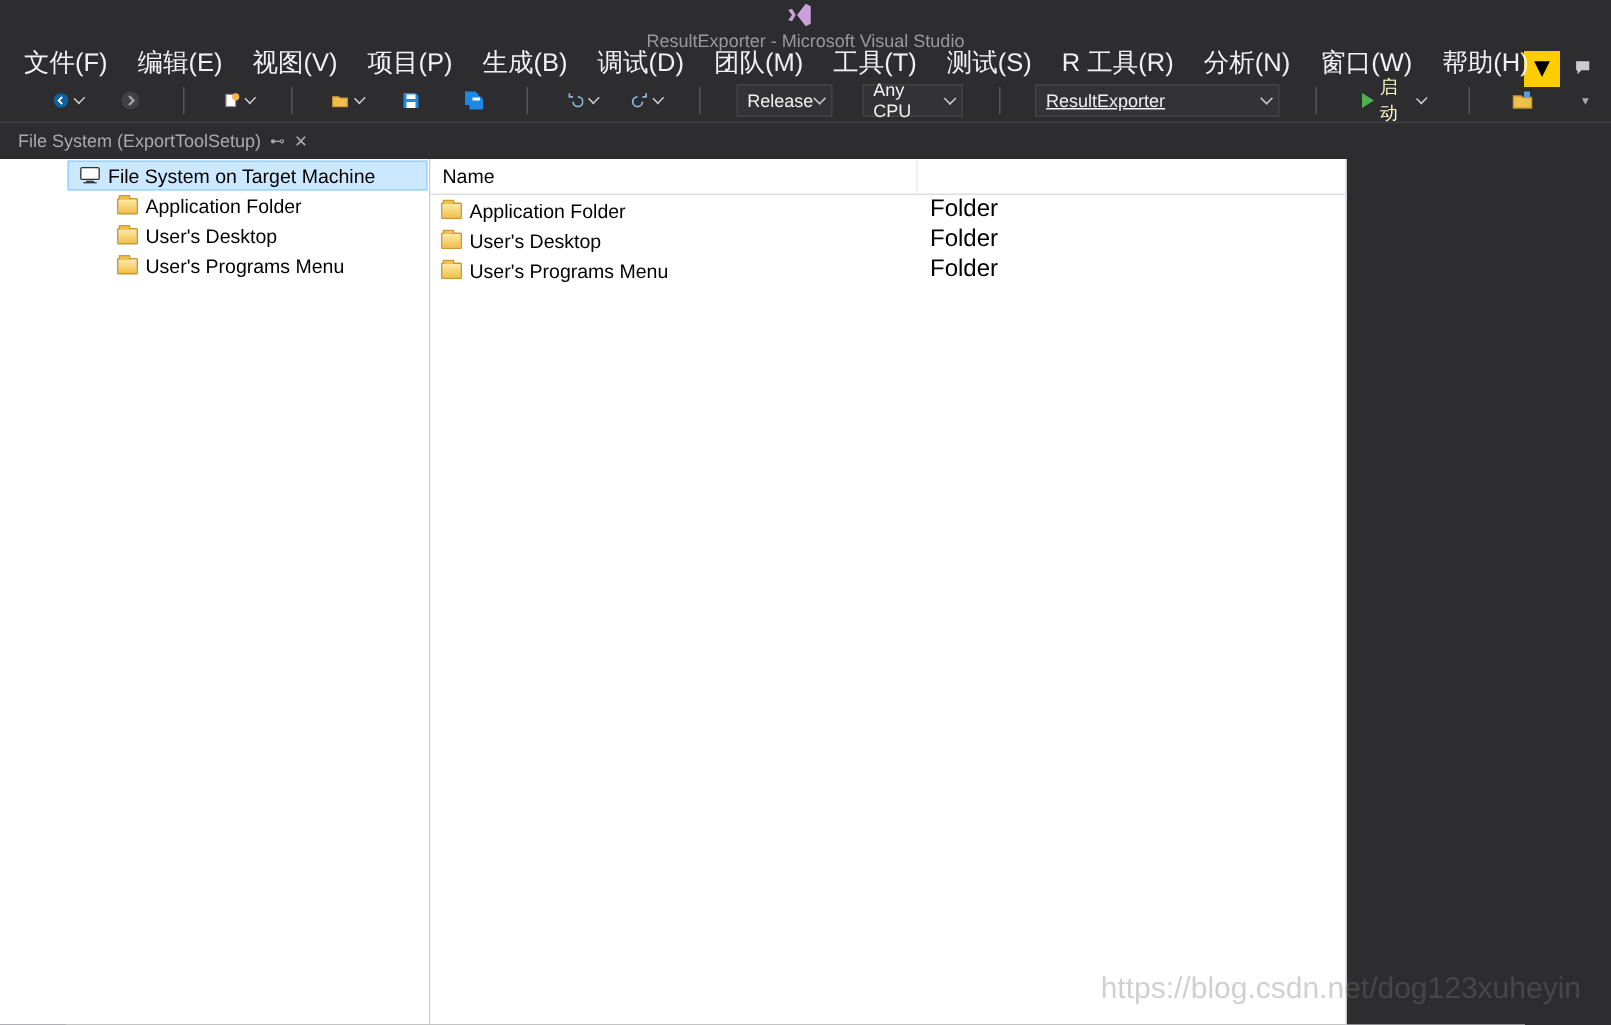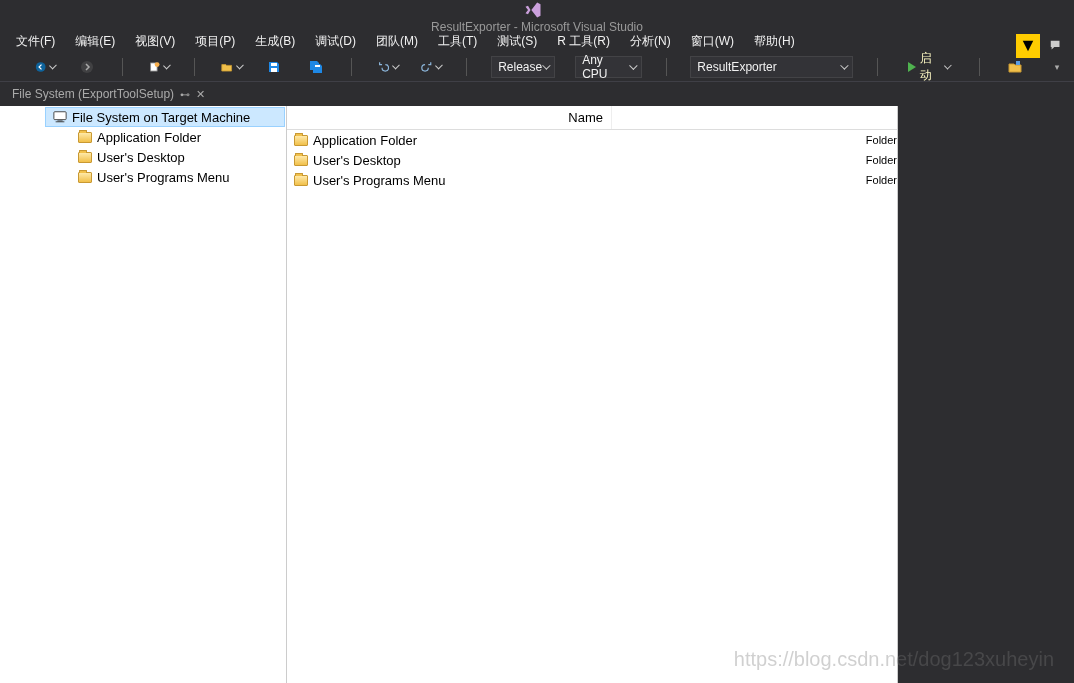--- a/index.html
+++ b/index.html
@@ -8,61 +8,61 @@
     
     .titlebar { height: 30px; background: #2d2d30; display: flex; align-items: center; padding: 0 6px; flex-direction: column; }
     .vs-logo { width: 24px; height: 24px; display:flex; align-items:center; justify-content:center; margin-right: 8px; }
     .title-text { color: #999; font-size: 12px; }
     .titlebar-right { margin-left:auto; display:flex; align-items:center; gap:4px; }
     .notif { width:24px; height:24px; background:#ffcc00; display:flex; align-items:center; justify-content:center; }
     .titlebar-icon { width:24px; height:24px; display:flex; align-items:center; justify-content:center; color:#ccc; cursor:pointer; }
 
     
     .menubar { height: 22px; background: #2d2d30; display: flex; align-items: center; padding: 0 6px; }
-    .menu-item { padding: 2px 10px; color: #f1f1f1; font-size: 12px; cursor: pointer; }
+    .menu-item { padding: 2px 10px; color: #f1f1f1; font-size: 17px; cursor: pointer; }
 
     
     .toolbar { height: 30px; background: #2d2d30; border-bottom:1px solid #3f3f46; display:flex; align-items:center; padding:0 6px; gap:20px; }
     .tb-btn { height:22px; min-width:22px; padding:0 2px; display:flex; align-items:center; justify-content:center; cursor:pointer; border-radius:0; }
     .tb-sep { width:1px; height:18px; background:#555; margin:0 4px; }
     .dropdown-small { width:6px; height:6px; border-right:1px solid #ccc; border-bottom:1px solid #ccc; transform: rotate(45deg) translateY(-2px); margin-left:3px; }
     .tb-select { height:22px; border:1px solid #434346; background:#333337; color:#f1f1f1; display:flex; align-items:center; padding:0 6px; font-size:12px; cursor:pointer; }
     .tb-select.cfg { width:65px; }
     .tb-select.plat { width:76px; }
-    .tb-select.proj { width:190px; }
+    .tb-select.proj { width:190px;text-decoration:underline; }
     .run-btn { display:flex; align-items:center; gap:4px; padding:0 6px; color:#fef9c3; cursor:pointer; }
     .play { width:0; height:0; border-left:8px solid #4fb24f; border-top:5px solid transparent; border-bottom:5px solid transparent; }
 
     
     .tabstrip { height:24px; background:#2d2d30; display:flex; align-items:center; padding:0 4px; }
     .tab { padding:3px 8px; color:#aaa; font-size:12px; display:flex; align-items:center; gap:6px; cursor:pointer;text-align:right; }
     .tab .pin { font-size:10px; color:#aaa; }
     .tab .close { font-size:11px; color:#aaa; }
 
     
     .main { display:flex; height: calc(683px - 30px - 22px - 30px - 24px); background:#fff; color:#000; }
     .tree-panel { width:243px; background:#fff; border-right:1px solid #ccc; padding:1px;margin-left:44px; }
     .tree-node { display:flex; align-items:center; height:20px; padding-left:6px; cursor:pointer; font-size:13px; color:#000; }
     .tree-node.root { background:#cce8ff; border:1px solid #99d1ff; padding-left:6px; }
     .tree-node.child { padding-left:32px; }
     .tree-icon { width:16px; height:16px; margin-right:4px; display:flex; align-items:center; justify-content:center; }
     .folder-icon { width:14px; height:11px; background: linear-gradient(#ffe9a8,#f1c04a); border:1px solid #c99932; border-radius:1px; position:relative; }
     .folder-icon::before { content:''; position:absolute; top:-3px; left:0; width:6px; height:2px; background:#f1c04a; border:1px solid #c99932; border-bottom:none; border-radius:1px 1px 0 0; }
     .machine-icon svg { width:14px; height:14px; }
 
-    .list-panel { width:611px; background:#fff; border-right:1px solid #ccc;text-align:right; }
+    .list-panel { width:611px; background:#fff; border-right:1px solid #ccc; }
     .remainder { flex:1; background:#2d2d30; }
     .list-header { display:flex; height:24px; border-bottom:1px solid #ddd; }
     .col { padding:4px 8px; font-size:13px; border-right:1px solid #eee; }
     .col-name { width:325px; }
     .col-type { flex:1; }
     .list-body { }
     .row { display:flex; height:20px; align-items:center; cursor:pointer; }
     .cell-name { width:325px; padding-left:6px; display:flex; align-items:center; font-size:13px; }
-    .cell-type { flex:1; padding-left:8px; font-size:11px; }
+    .cell-type { flex:1; padding-left:8px; font-size:16px; }
 
     .watermark { position:absolute; right:20px; bottom:12px; color:rgba(120,120,120,0.35); font-size:20px; pointer-events:none; }
   </style>
 </head>
 <body>
 
 <div class="titlebar">
   <div class="vs-logo">
     <svg viewBox="0 0 24 24" width="20" height="20">
         <path fill="#cba0dc" d="M17 3l-7 9 7 9 4-2V5l-4-2zM3 8l3-1 3 5-3 5-3-1 3-4-3-4z"></path>

